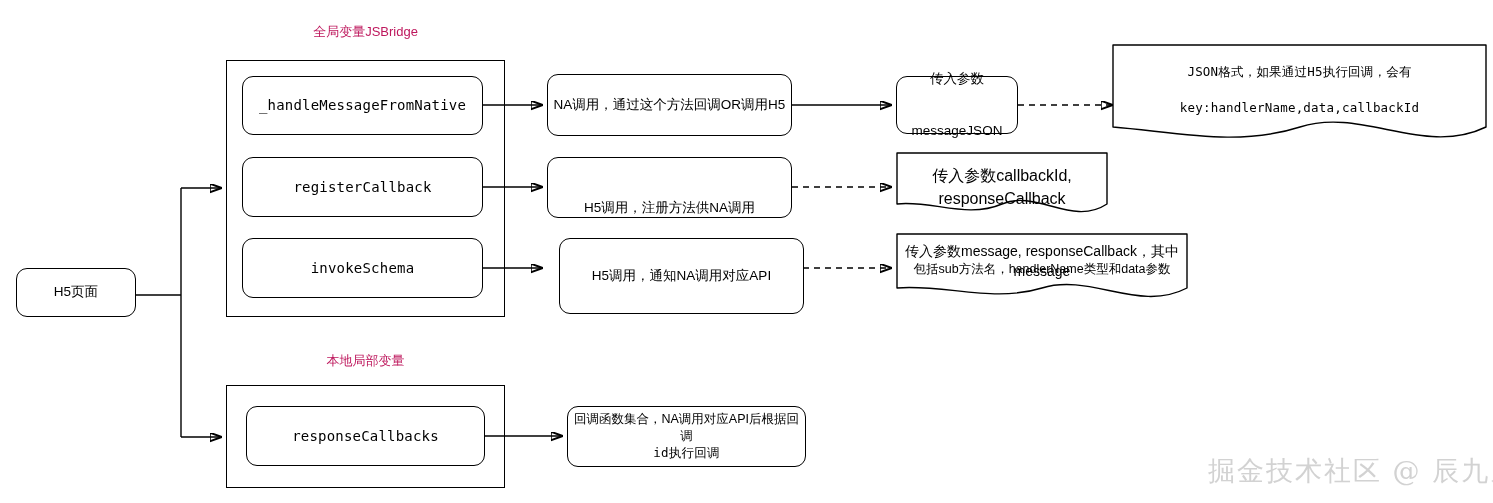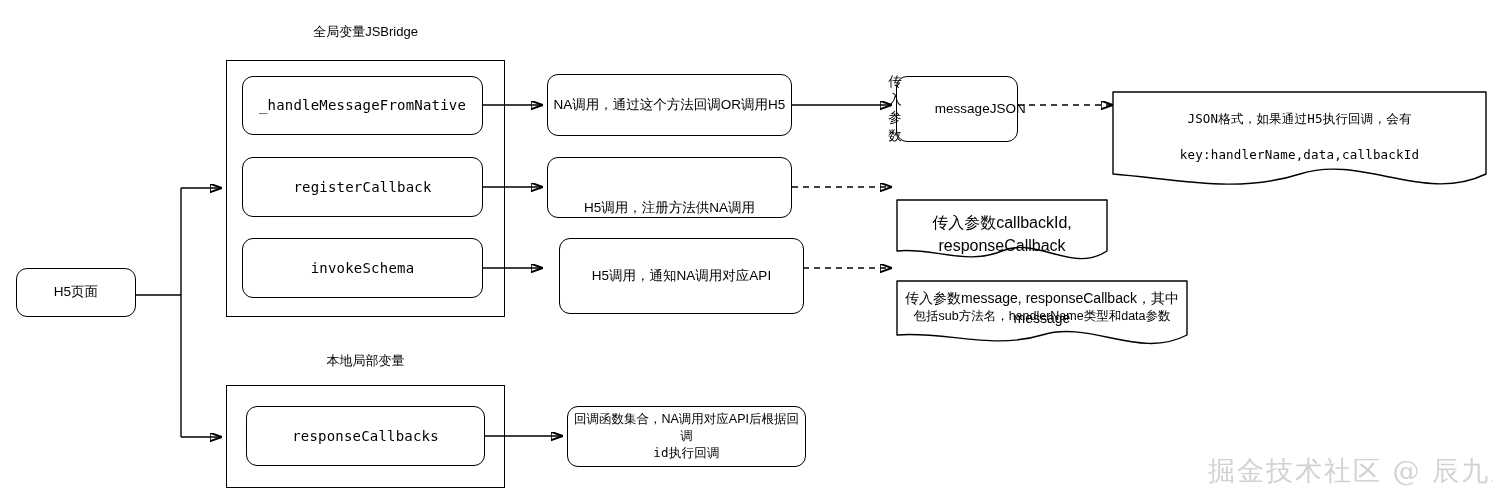--- a/index.html
+++ b/index.html
@@ -40,35 +40,34 @@
     border-radius: 11px;
   }
   .container {
     border: 1.4px solid #000000;
     border-radius: 0;
     background: transparent;
   }
   .group-label {
     position: absolute;
     font-size: 13px;
-    color: #000000;
+    color: #be185d;
     white-space: nowrap;
     text-align: center;
   }
   .mono {
     font-family: "DejaVu Sans Mono", "Liberation Mono", monospace;
     font-size: 14px;
     letter-spacing: .2px;
   }
   .han { font-size: 13.5px; }
   .han-sm { font-size: 12.5px; }
   
   .doc {
     position: absolute;
-    margin-top: 47px;
   }
   .doc svg { position: absolute; left: 0; top: 0; }
   .doc .doc-text {
     position: absolute;
     left: 0; right: 0;
     text-align: center;
     color: #000000;
     line-height: 1.45;
     white-space: pre-line;
   }
@@ -149,21 +148,21 @@
 
   <div class="node rounded han" style="left:559px; top:238px; width:245px; height:76px;">
     <span>H5调用，通知NA调用对应API</span>
   </div>
 
   <div class="node rounded han-sm" style="left:567px; top:406px; width:239px; height:61px; flex-direction:column;">
     <span>回调函数集合，NA调用对应API后根据回调</span>
     <span class="mono" style="font-size:12.5px;">id执行回调</span>
   </div>
 
-  <div class="node rounded han" style="left:896px; top:76px; width:122px; height:66px; flex-direction:row;gap:33px;">
+  <div class="node rounded han" style="left:896px; top:76px; width:122px; height:58px; flex-direction:column;gap:33px;">
     <span>传入参数</span>
     <span>messageJSON</span>
   </div>
 
   <div class="doc" style="left:896px; top:152px; width:212px; height:68px;">
     <svg width="212" height="68" viewBox="0 0 212 68">
       <path d="M1,1 L211,1 L211,52 C176,75 141,37 106,52 C71,67 36,48 1,52 Z" fill="#ffffff" stroke="#000000" stroke-width="1.4" stroke-linejoin="round"></path>
     </svg>
     <div class="doc-text han-sm" style="top:12px; font-size:16px;">传入参数callbackId, responseCallback</div>
   </div>

